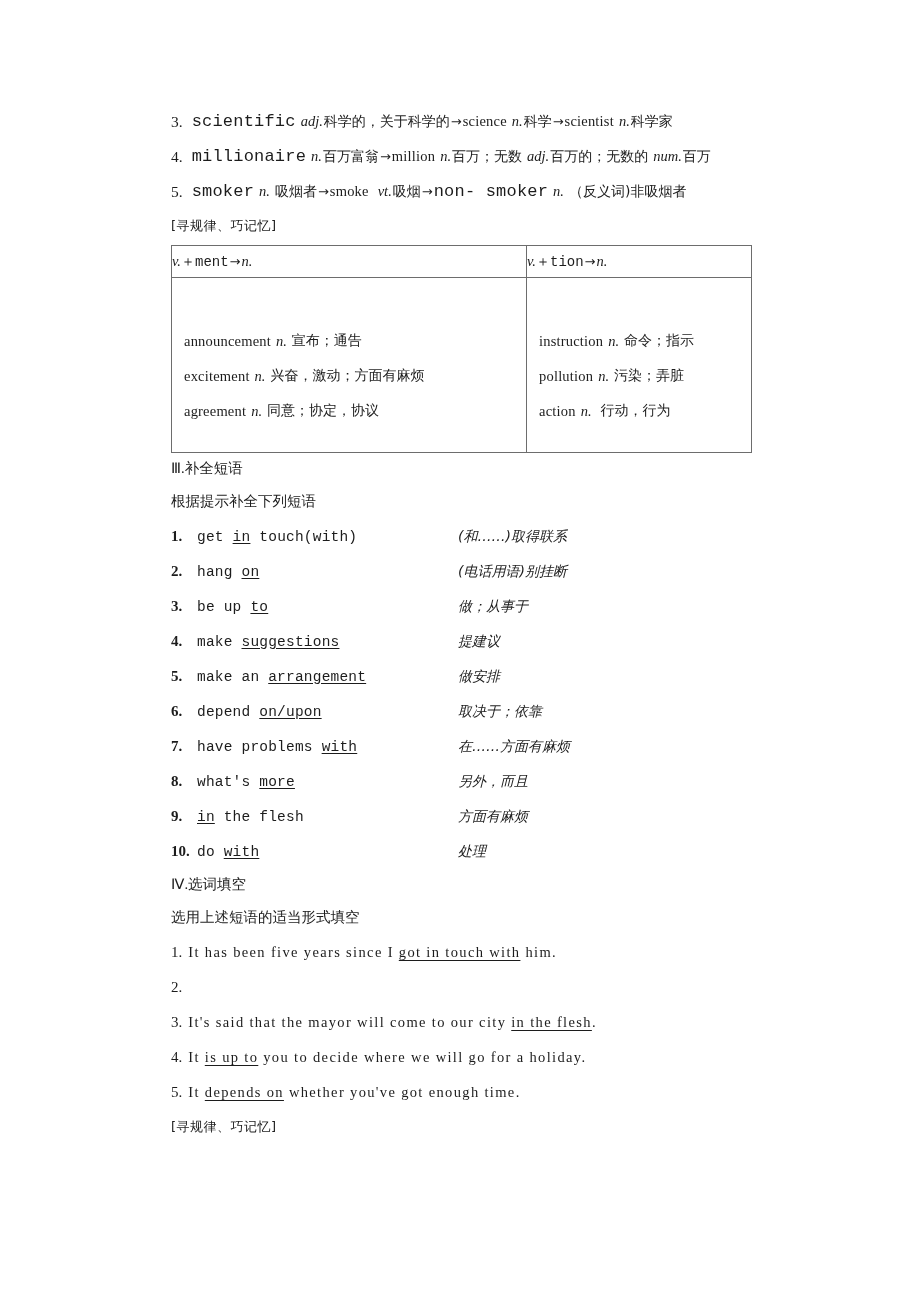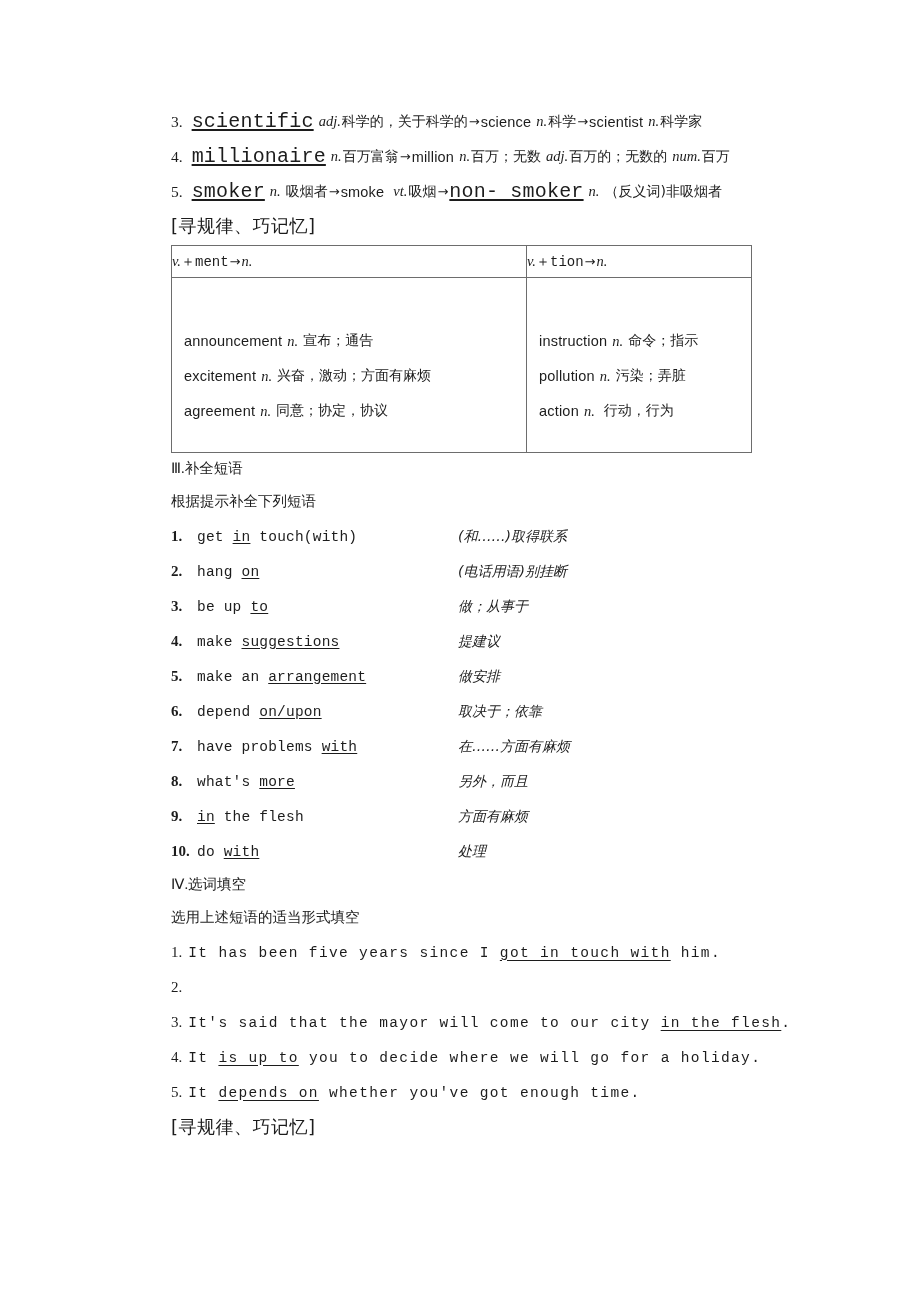--- a/index.html
+++ b/index.html
@@ -41,28 +41,27 @@
     white-space: nowrap;
   }
   .num {
     font-family: "Liberation Serif", serif;
     font-size: 15.5px;
     margin-right: 5px;
     letter-spacing: 0px;
   }
 
   .en {
-    font-family: Liberation Sans, sans-serif;
+    font-family: Liberation Serif, serif;
     font-size: 14.5px;
     letter-spacing: 0.2px;
   }
   .en-u {
     font-family: "Liberation Mono", "DejaVu Sans Mono", monospace;
-    font-size: 20px;
-    text-decoration: underline;
+    font-size: 17px;
     text-underline-offset: 2px;
     letter-spacing: 0.2px;
   }
   .pos {
     font-family: "Liberation Serif", serif;
     font-style: italic;
     font-size: 14.5px;
     padding: 0 1px;
   }
   .cn {
@@ -73,21 +72,21 @@
     font-family: "DejaVu Sans", sans-serif;
     font-size: 13px;
     padding: 0 1px;
   }
   .sp { display: inline-block; width: 4px; }
   .sp2 { display: inline-block; width: 8px; }
 
   
   .bracket-head {
     font-family: "DejaVu Sans", "Liberation Sans", sans-serif;
-    font-size: 18px;
+    font-size: 13px;
     height: 34px;
     display: flex;
     align-items: center;
     letter-spacing: 0.5px;
   }
 
   
   .tbl-wrap {
     margin-top: 2px;
   }
@@ -187,21 +186,21 @@
     display: flex;
     align-items: center;
     white-space: nowrap;
   }
   .sent-num {
     font-family: "Liberation Serif", serif;
     font-size: 15px;
     margin-right: 6px;
   }
   .sent-txt {
-    font-family: Liberation Mono, monospace;
+    font-family: Liberation Serif, serif;
     font-size: 14.5px;
     letter-spacing: 1.35px;
   }
   .sent-txt u {
     text-decoration: underline;
     text-underline-offset: 2.5px;
   }
 </style>
 </head>
 <body>

